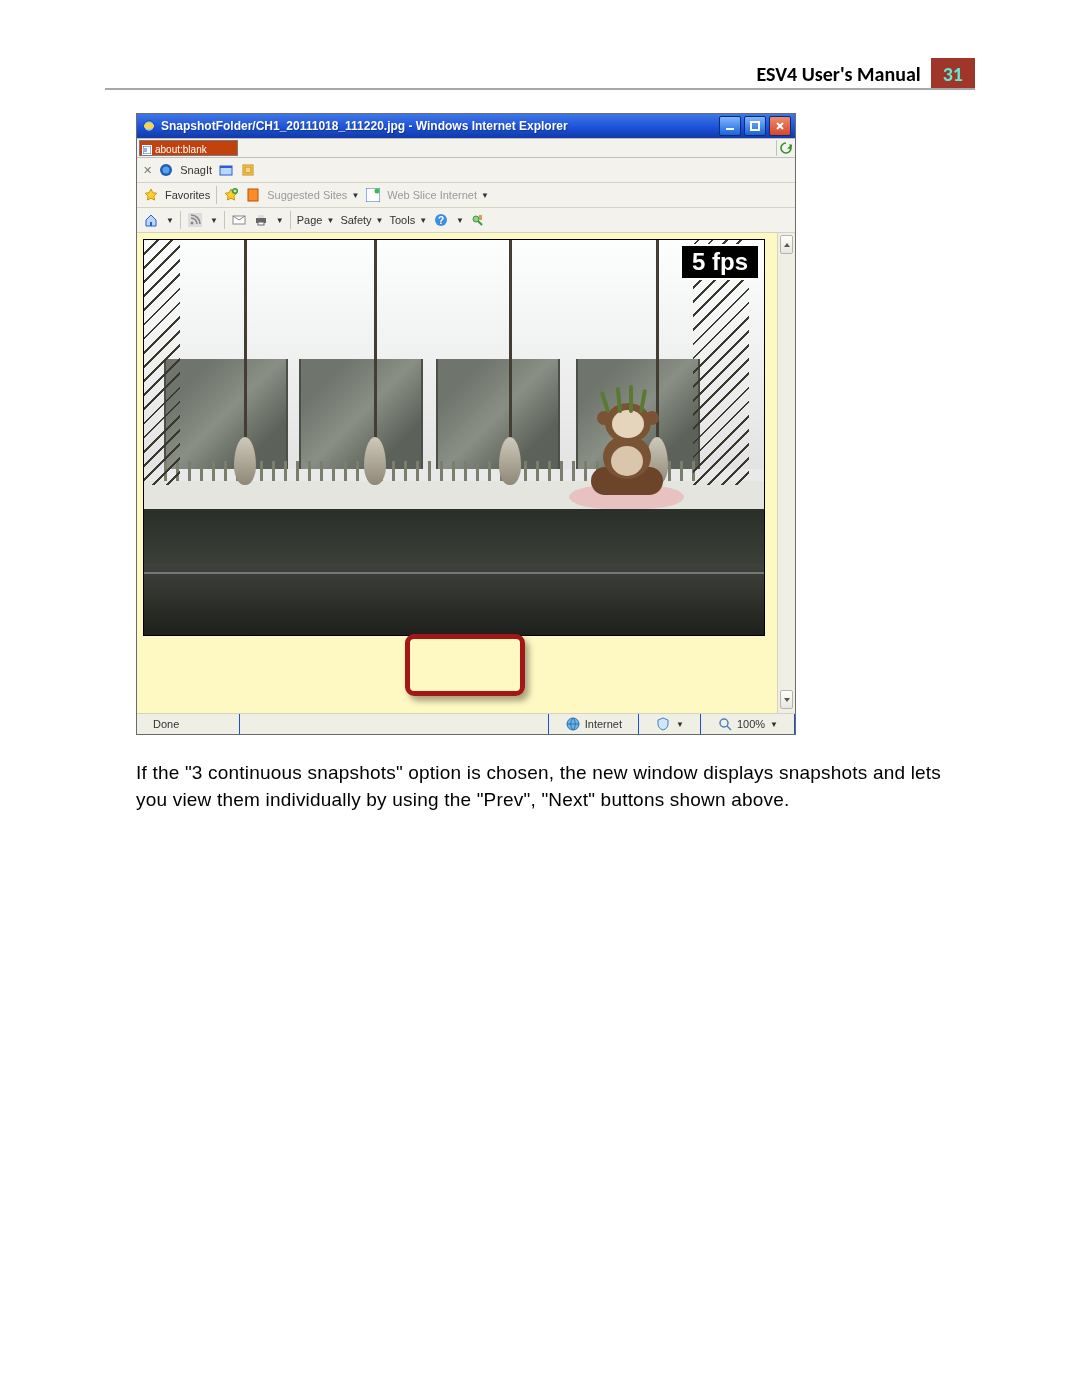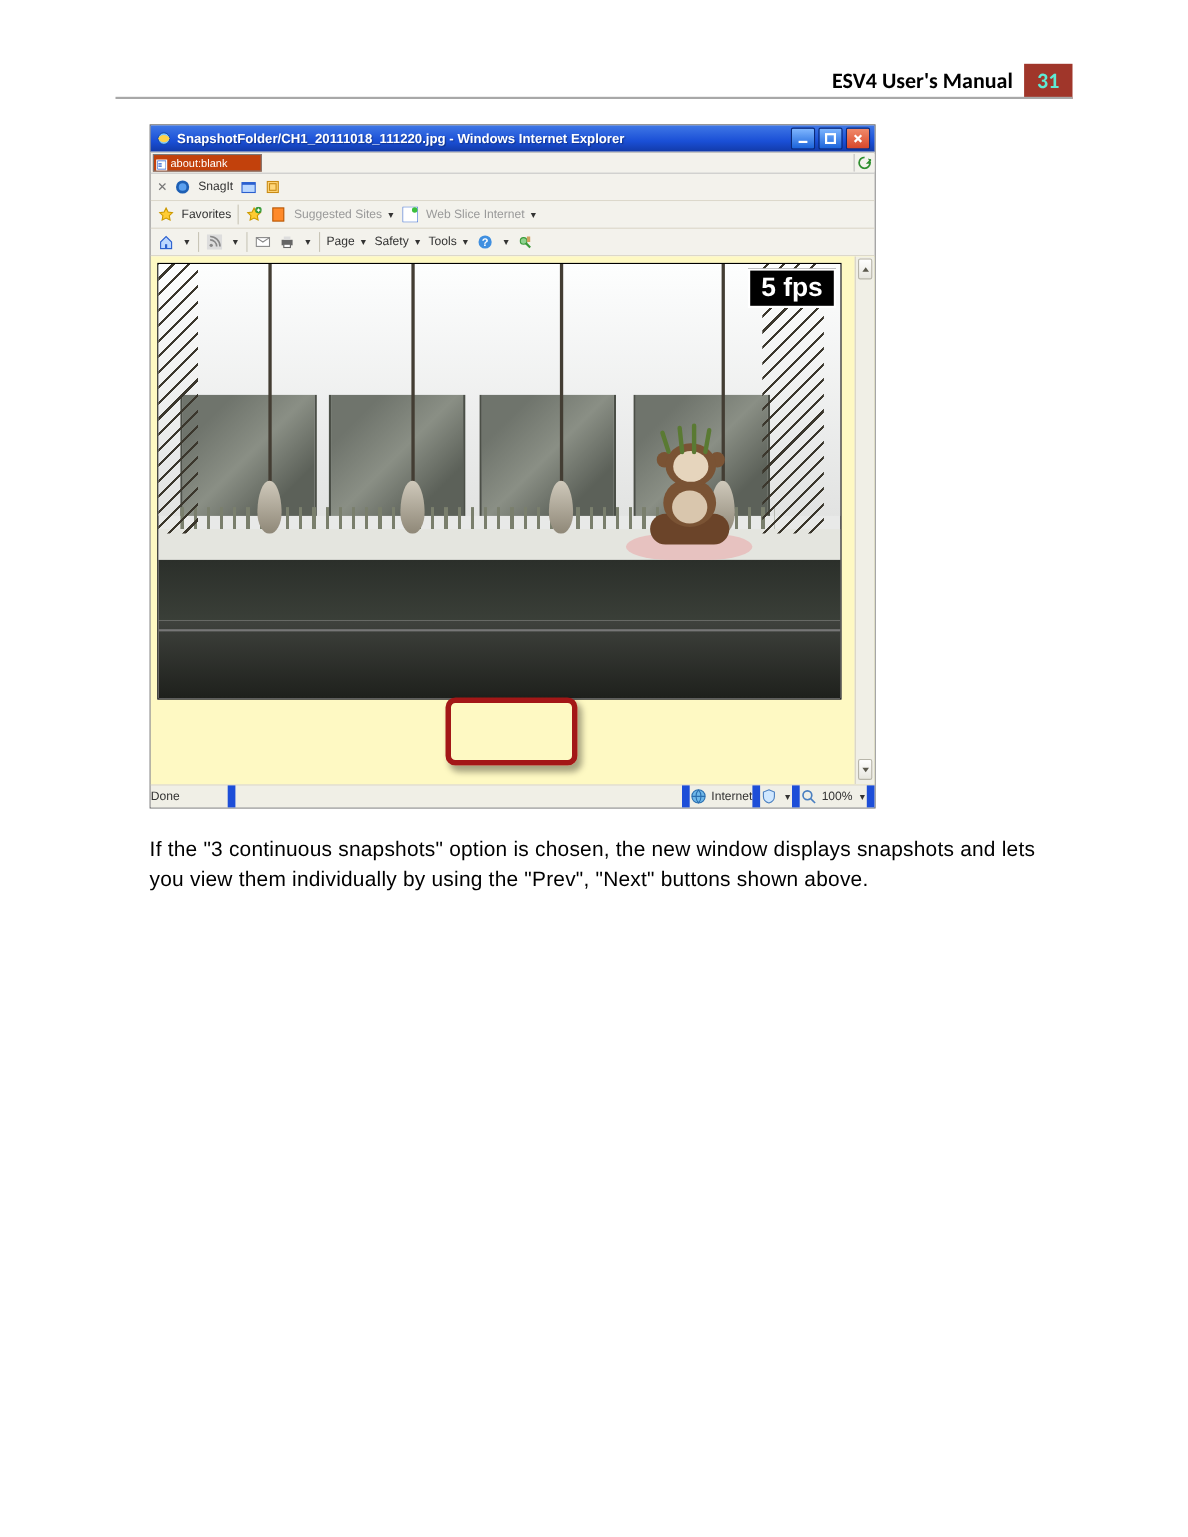--- a/index.html
+++ b/index.html
@@ -68,21 +68,21 @@
   .m-grass span{position:absolute;bottom:0;width:4px;background:#5a7a33;border-radius:2px}
   .m-grass span:nth-child(1){left:4px;height:22px;transform:rotate(-18deg)}
   .m-grass span:nth-child(2){left:18px;height:26px;transform:rotate(-6deg)}
   .m-grass span:nth-child(3){left:30px;height:28px}
   .m-grass span:nth-child(4){left:42px;height:24px;transform:rotate(10deg)}
   .fps{position:absolute;top:4px;right:4px;background:#000;color:#fff;font-family:Arial,sans-serif;font-size:24px;font-weight:bold;padding:2px 10px;border:2px solid #fff}
   .navwrap{position:absolute;left:0;right:20px;top:412px;display:flex;justify-content:center}
   .navhl{position:absolute;left:268px;top:401px;width:110px;height:52px;border:5px solid #a31717;border-radius:9px;box-shadow:4px 5px 6px rgba(0,0,0,.35)}
   .pnbtn{font-family:Tahoma,sans-serif;font-size:12px;height:20px;padding:0 6px;border:1px solid #7a7a7a;background:linear-gradient(#fff,#e4e4e4);margin:0 2px;border-radius:2px}
   .statusbar{height:20px;background:#f0efe6;border-top:1px solid #d6d2c3;font-family:Tahoma,sans-serif;font-size:11px;color:#333;display:flex;align-items:center}
-  .statusbar .cell{padding:0 0;border-right:7px solid #1d4ed8;height:100%;display:flex;align-items:center;gap:4px}
+  .statusbar .cell{padding:0 16px;border-right:1px solid #1d4ed8;height:100%;display:flex;align-items:center;gap:4px}
   .statusbar .spacer{flex:1}
   .bodytext{position:absolute;left:136px;top:760px;right:136px;font-family:Verdana,Geneva,sans-serif;font-size:19px;color:#000;line-height:1.42;letter-spacing:.2px}
 </style>
 </head>
 <body>
 
 <div class="page">
 
   <div class="header">
     <div class="header-title">ESV4 User's Manual</div>

